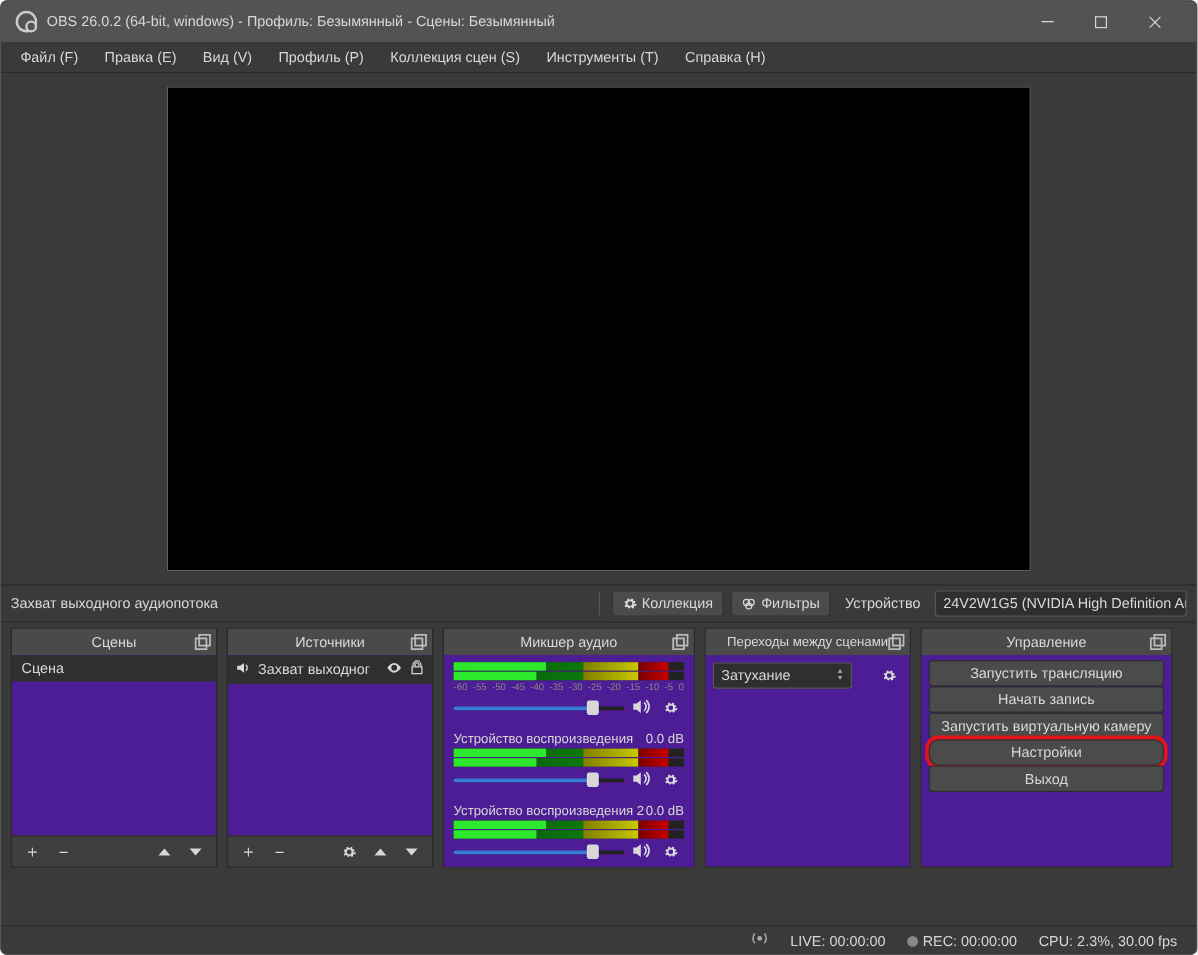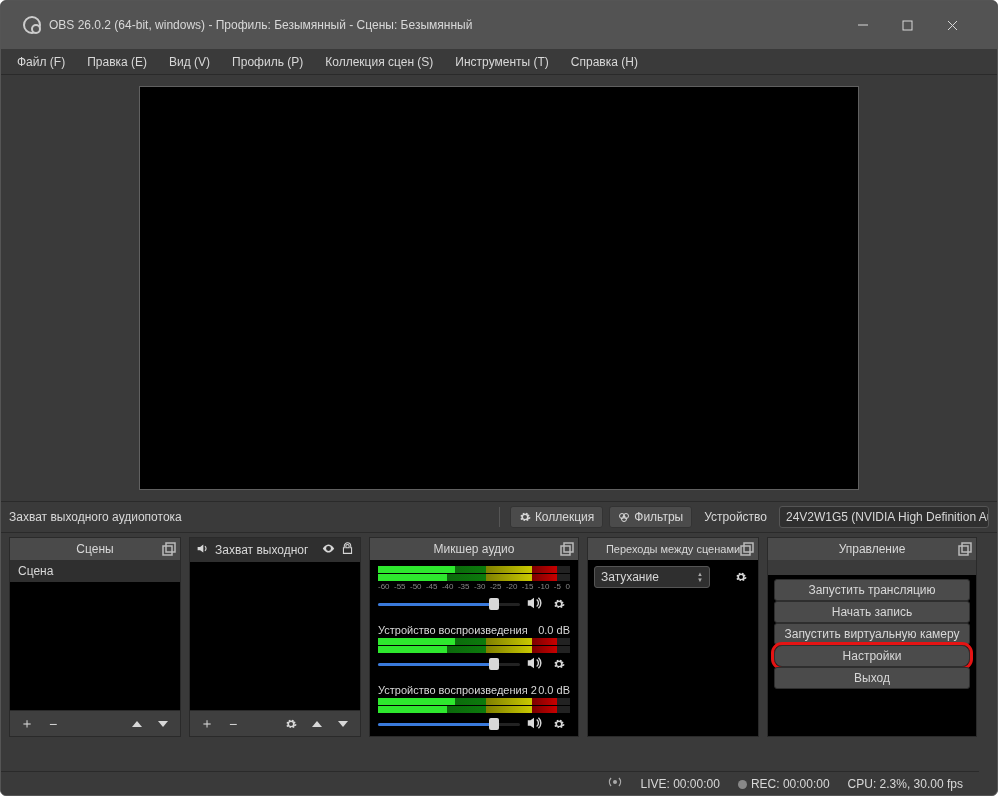--- a/index.html
+++ b/index.html
@@ -25,22 +25,22 @@
   .window {
     position: relative; width: 998px; height: 796px;
     background: #3a3a3a;
     border: 1px solid #555;
     border-radius: 6px;
     overflow: hidden;
   }
   
   .titlebar {
     display: flex; align-items: center;
-    height: 48px; background: var(--bg-titlebar);
-    padding: 0 22px;
+    height: 34px; background: var(--bg-titlebar);
+    padding: 0 12px;
   }
   .titlebar .app-icon {
     width: 18px; height: 18px; border: 2px solid #ccc; border-radius: 50%;
     margin-right: 8px; position: relative;
   }
   .titlebar .app-icon::after {
     content: ""; position: absolute; width: 6px; height: 6px;
     border: 2px solid #ccc; border-radius: 50%;
     bottom: -2px; right: -2px; background: var(--bg-titlebar);
   }
@@ -117,21 +117,21 @@
   .dock-header {
     display: flex; align-items: center; justify-content: center;
     height: 22px; background: var(--bg-panel-header);
     position: relative; font-size: 12px;
   }
   .dock-header .dock-popout {
     position: absolute; right: 4px; top: 4px;
     width: 14px; height: 14px;
   }
   .dock-popout svg { fill: none; stroke: #bbb; stroke-width: 1.5; }
-  .dock-body { flex: 1; overflow: hidden; position: relative; background: #000000;}
+  .dock-body { flex: 1; overflow: hidden; position: relative; background: #4c1d95;}
   .dock-footer {
     display: flex; align-items: center; gap: 4px;
     height: 26px; padding: 0 6px; border-top: 1px solid #2a2a2a;
     background: #3f3f3f;
   }
   .icon-btn {
     width: 22px; height: 20px; display: flex; align-items: center; justify-content: center;
     font-size: 14px; color: #d8d8d8;
   }
   .icon-btn svg { fill: #d8d8d8; width: 12px; height: 12px; }
@@ -193,35 +193,35 @@
   .combo {
     flex:1; height:22px; background:#2f2f2f; border:1px solid #555; border-radius:3px;
     display:flex; align-items:center; justify-content:space-between; padding:0 6px;
   }
   .spin {
     width:60px; height:22px; background:#2f2f2f; border:1px solid #555; border-radius:3px;
     display:flex; align-items:center; justify-content:space-between; padding:0 6px;
   }
 
   
-  .controls-body { padding: 4px 6px; display:flex; flex-direction:column; gap:0;margin-top:15px; }
+  .controls-body { padding: 4px 6px; display:flex; flex-direction:column; gap:0; }
   .ctrl-btn {
     height: 22px; background: var(--bg-button);
     border: 1px solid #2e2e2e; border-radius: 3px;
     display:flex; align-items:center; justify-content:center;
     font-size: 12px;
   }
   .ctrl-btn.highlight {
     outline: 3px solid var(--highlight-red);
     outline-offset: 0; border-radius: 8px;
   }
 
   
   .statusbar {
-    position: absolute; left:0; right:18px; bottom:0;
+    position: absolute; left:0; right:0; bottom:0;
     height: 24px; display:flex; align-items:center; justify-content:flex-end;
     gap: 18px; padding: 0 16px; background:#3a3a3a;
     border-top: 1px solid #2a2a2a; font-size: 12px;
   }
   .status-rec-dot {
     width:9px; height:9px; border-radius:50%; background:#888;
     display:inline-block; margin-right:4px; vertical-align:middle;
   }
 
   
@@ -326,20 +326,29 @@
         </span>
         <span class="icon-btn">
           <svg viewBox="0 0 12 12">
               <path d="M6 9L1 3h10z"></path>
             </svg>
         </span>
       </div>
     </div>
 
     <div class="dock">
+      <div class="dock-header">
+        <span>Источники</span>
+        <span class="dock-popout">
+          <svg viewBox="0 0 14 14">
+              <rect x="1" y="4" width="9" height="9"></rect>
+              <rect x="4" y="1" width="9" height="9"></rect>
+            </svg>
+        </span>
+      </div>
       <div class="dock-body">
         <div class="source-row">
           <span class="speaker-small">
             <svg viewBox="0 0 16 16">
                 <path d="M2 6h3l4-3v10l-4-3H2z"></path>
                 <path class="waves" d="M11 5a4 4 0 010 6"></path>
               </svg>
           </span>
           <span class="name">Захват выходног</span>
           <span class="eye-icon">

